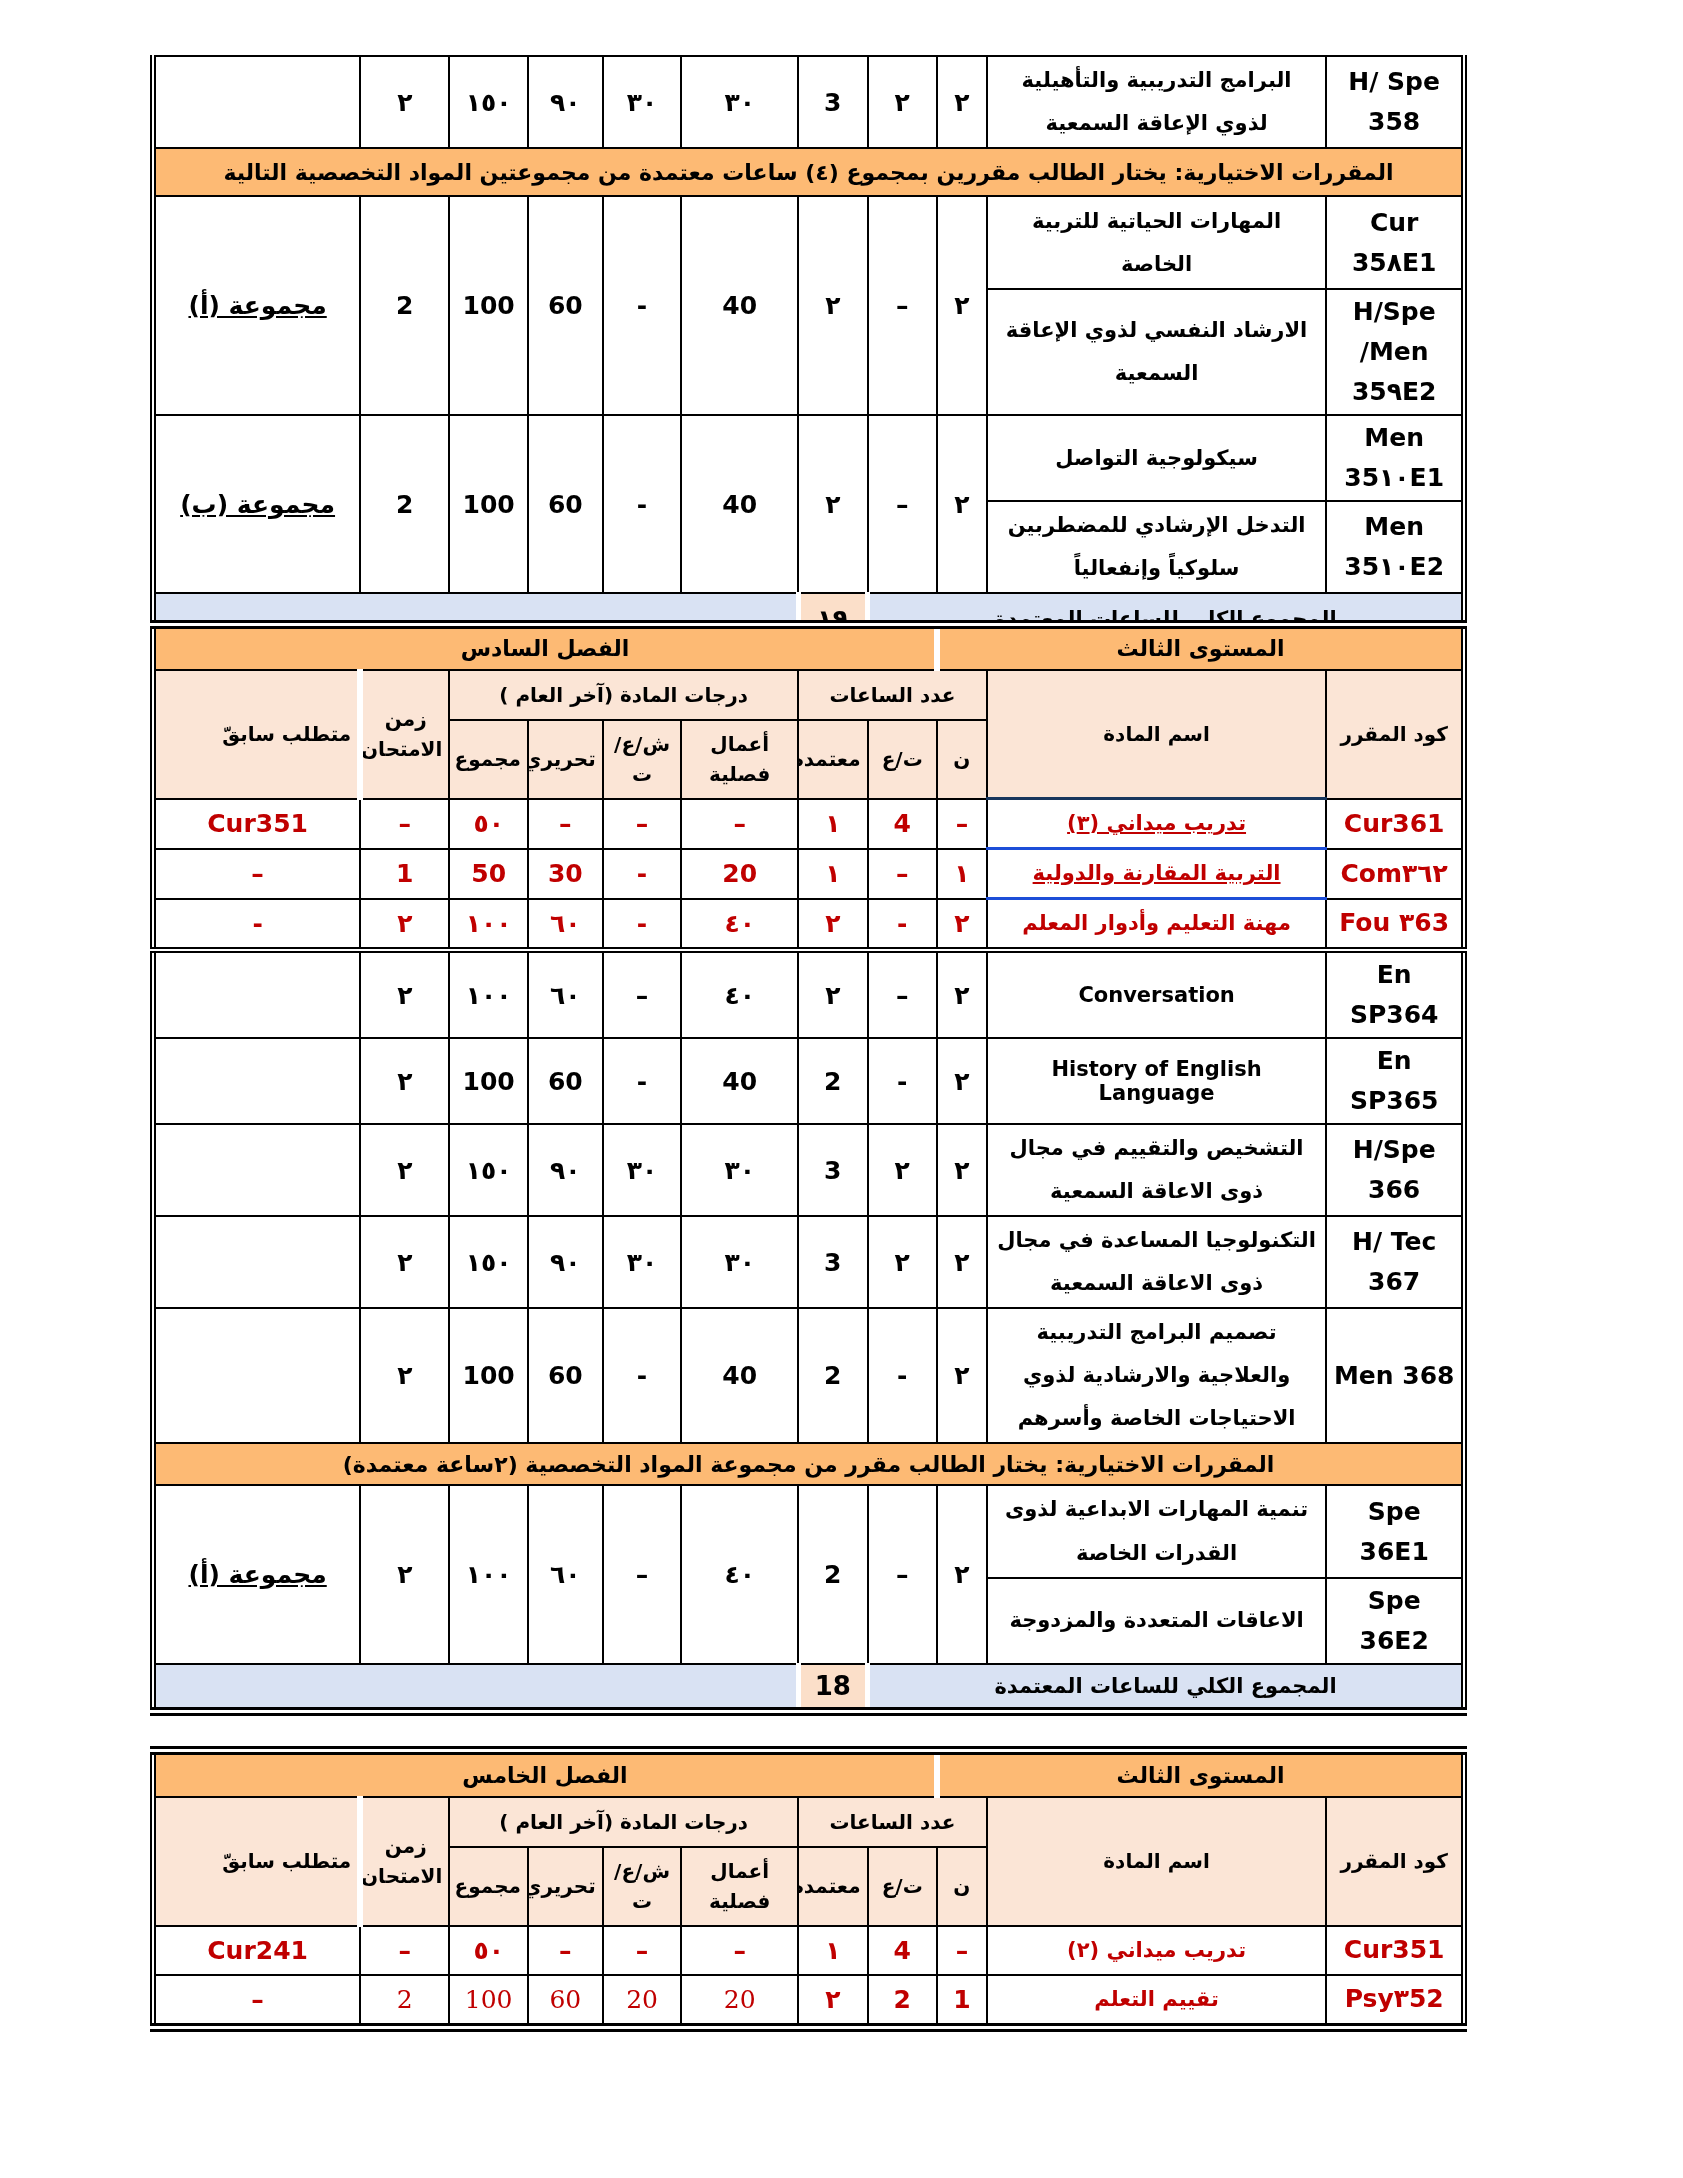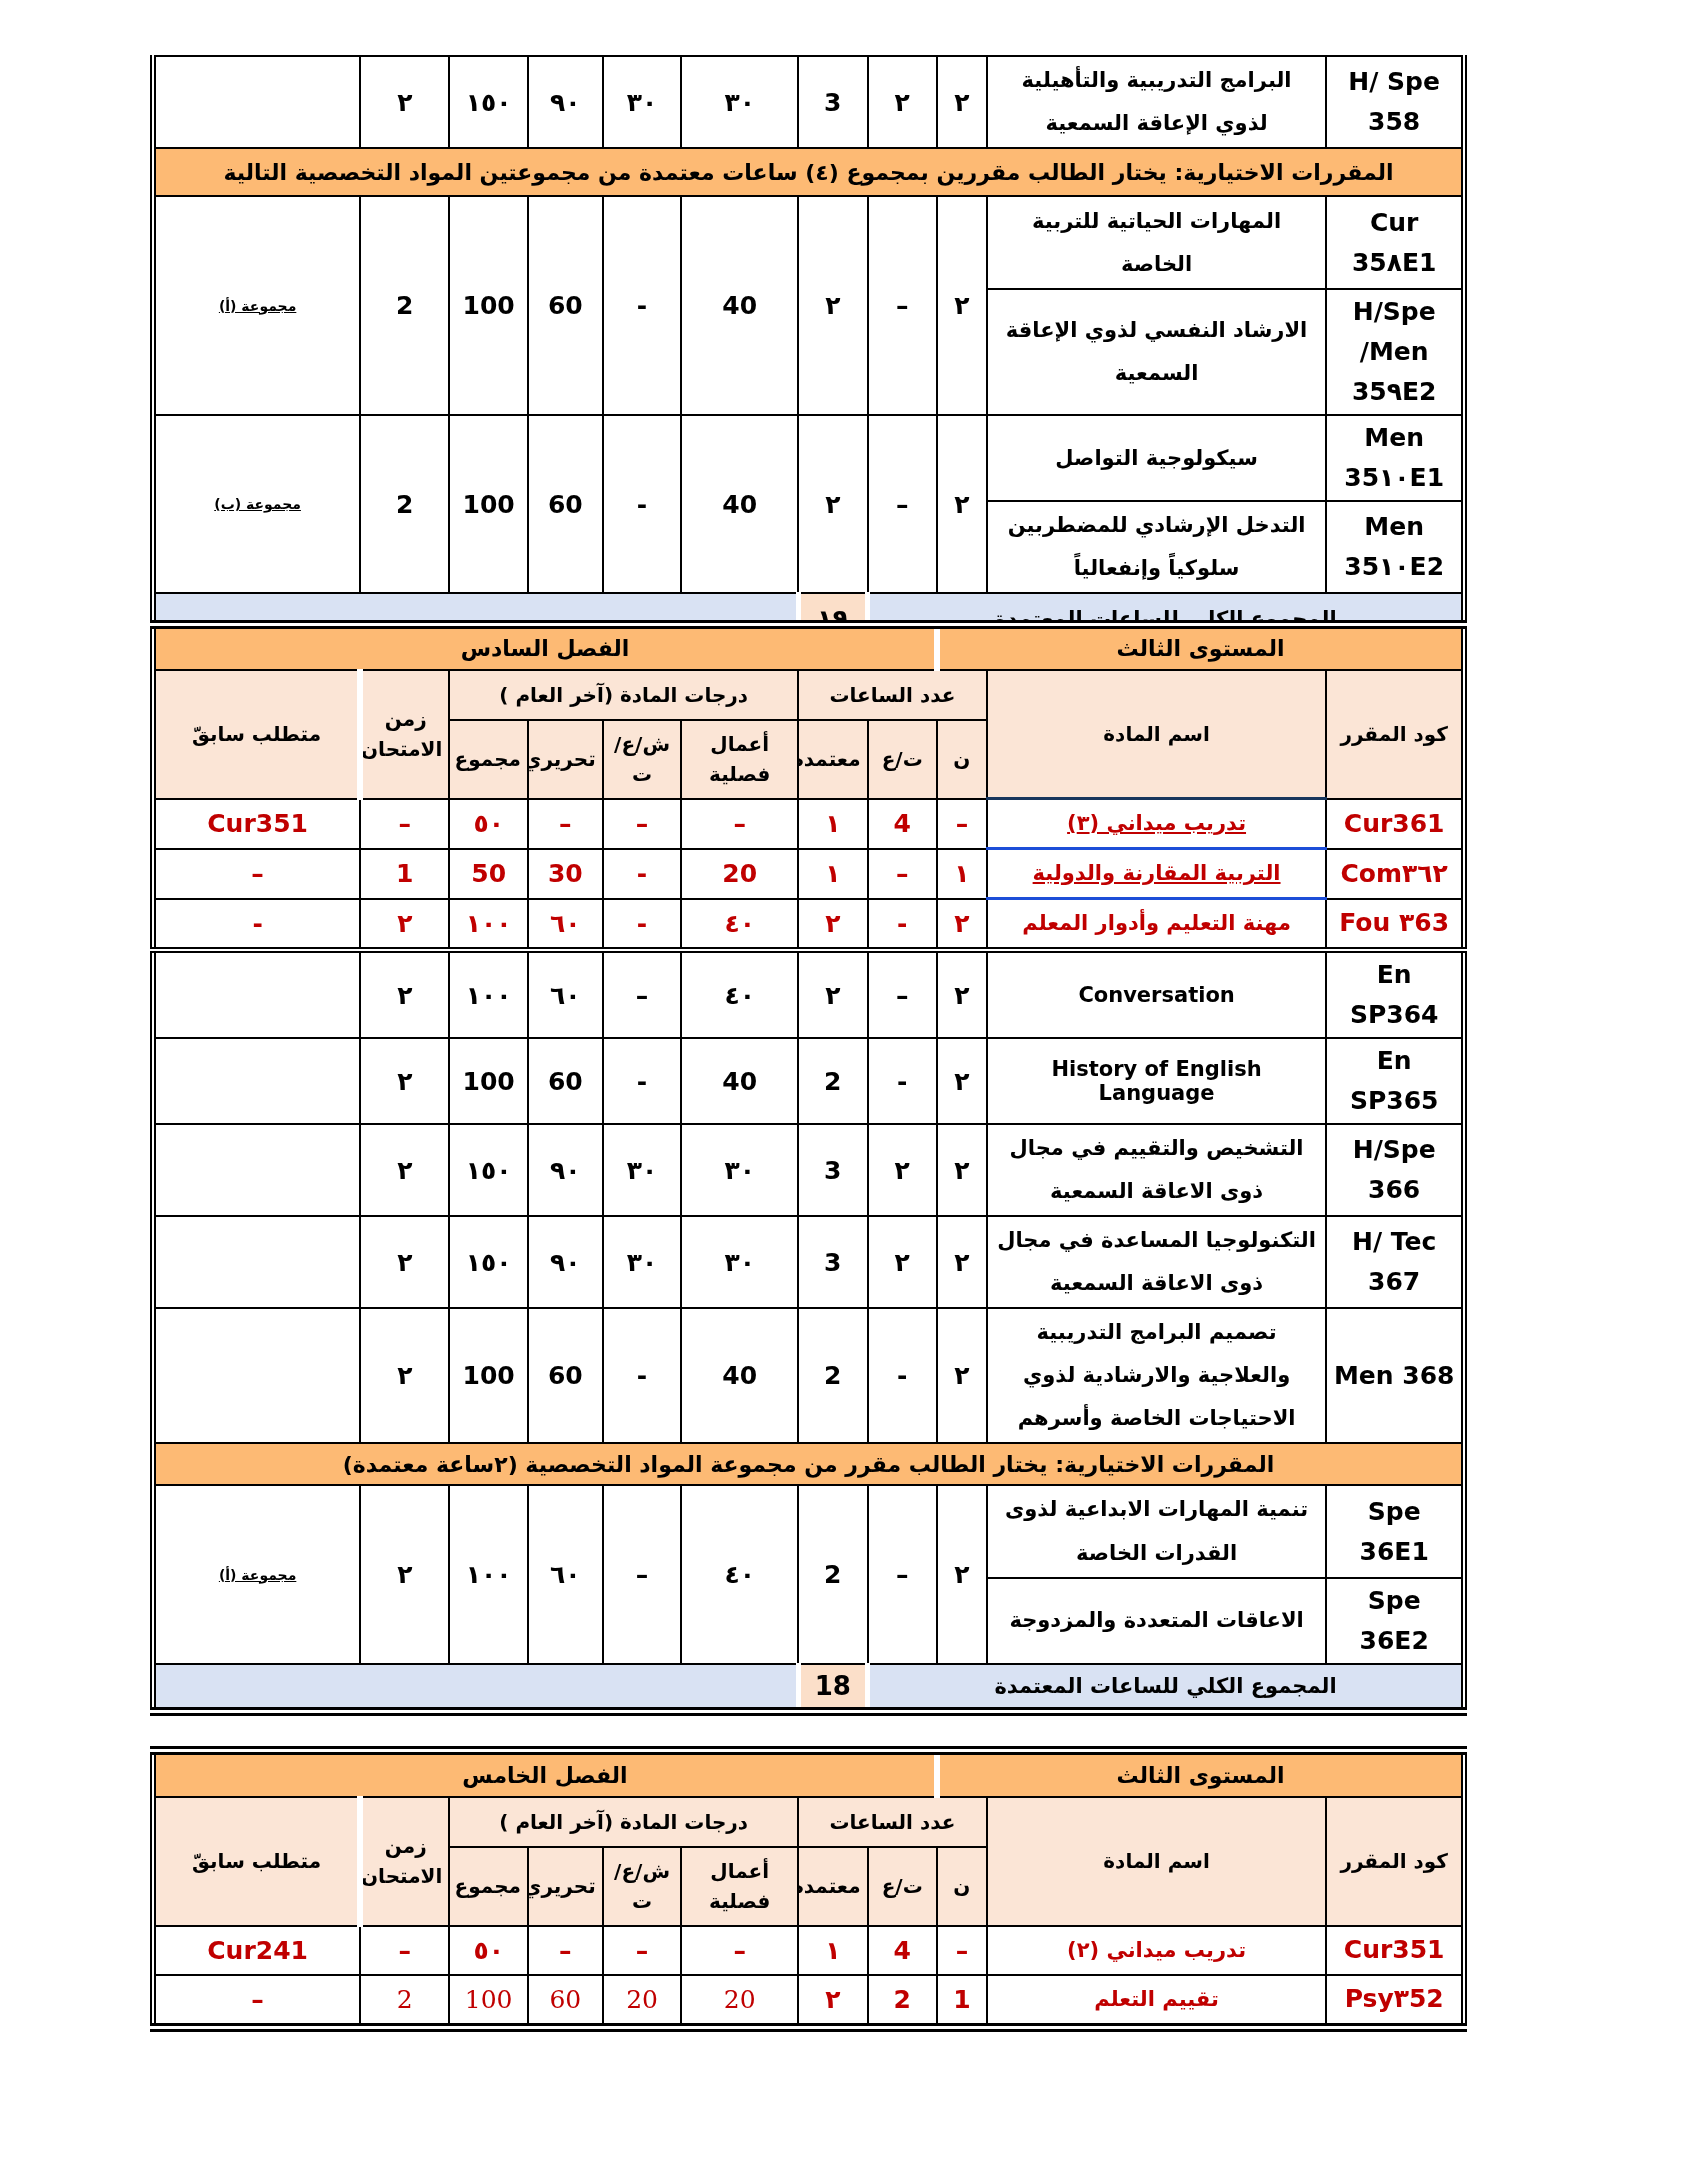--- a/index.html
+++ b/index.html
@@ -14,33 +14,33 @@
   #table-btm{position:absolute;left:150px;top:1746px;border:6px double #000;border-top:9px double #000;border-bottom:9px double #000;}
   
   col.c-code{width:10.5%;} col.c-name{width:25.9%;} col.c-n{width:3.8%;}
   col.c-tw{width:5.3%;} col.c-credit{width:5.3%;} col.c-works{width:8.9%;}
   col.c-sh{width:6.0%;} col.c-written{width:5.7%;} col.c-total{width:6.0%;}
   col.c-time{width:6.8%;} col.c-prereq{width:15.8%;}
   
   .gray-row td{background:#fdba74;font-size:22px;margin-left:47px;}
   .peach-row td{background:#FBE5D6;font-size:20px;line-height:1.5;}
   .lvl-gap{border-left:6px solid #fff;}
-  .prereq-gap{border-right:6px solid #fff;}
+  .prereq-gap{border-right:6px solid #fff;text-align:right;}
   .note td{font-size:22px;}
   .val{font-size:25px;}
   .code{font-size:25px;direction:ltr;line-height:1.6;}
   .name-ar{font-size:21px;line-height:2.05;}
   .name-en{font-size:21px;}
   .red td{color:#C00000;}
   .navy-tb{border-top:3px solid #17365D;border-bottom:3px solid #1d4ed8;text-decoration:underline;}
   .dbl-top td{border-top:6px double #000;}
   .blue{background:#D9E2F3;}
   .total-label{font-size:21px;}
   .total-val{background:#FBDFC9;border-left:5px solid #fff;border-right:5px solid #fff;font-size:26px;}
-  .group-label{font-size:14px;}
+  .group-label{font-size:25px;}
   .group-label span{text-decoration:underline;}
   .serif{font-family:"DejaVu Serif",serif;font-weight:normal;}
   
   .titles{position:absolute;left:150px;top:1626px;width:1317px;direction:rtl;text-align:center;}
   .t1{font-size:35px;font-weight:bold;color:#000;}
   .t1 .red-part{color:#C00000;}
   .t2{font-size:27px;font-weight:bold;color:#C00000;margin-top:16px;}
 </style>
 </head>
 <body>

